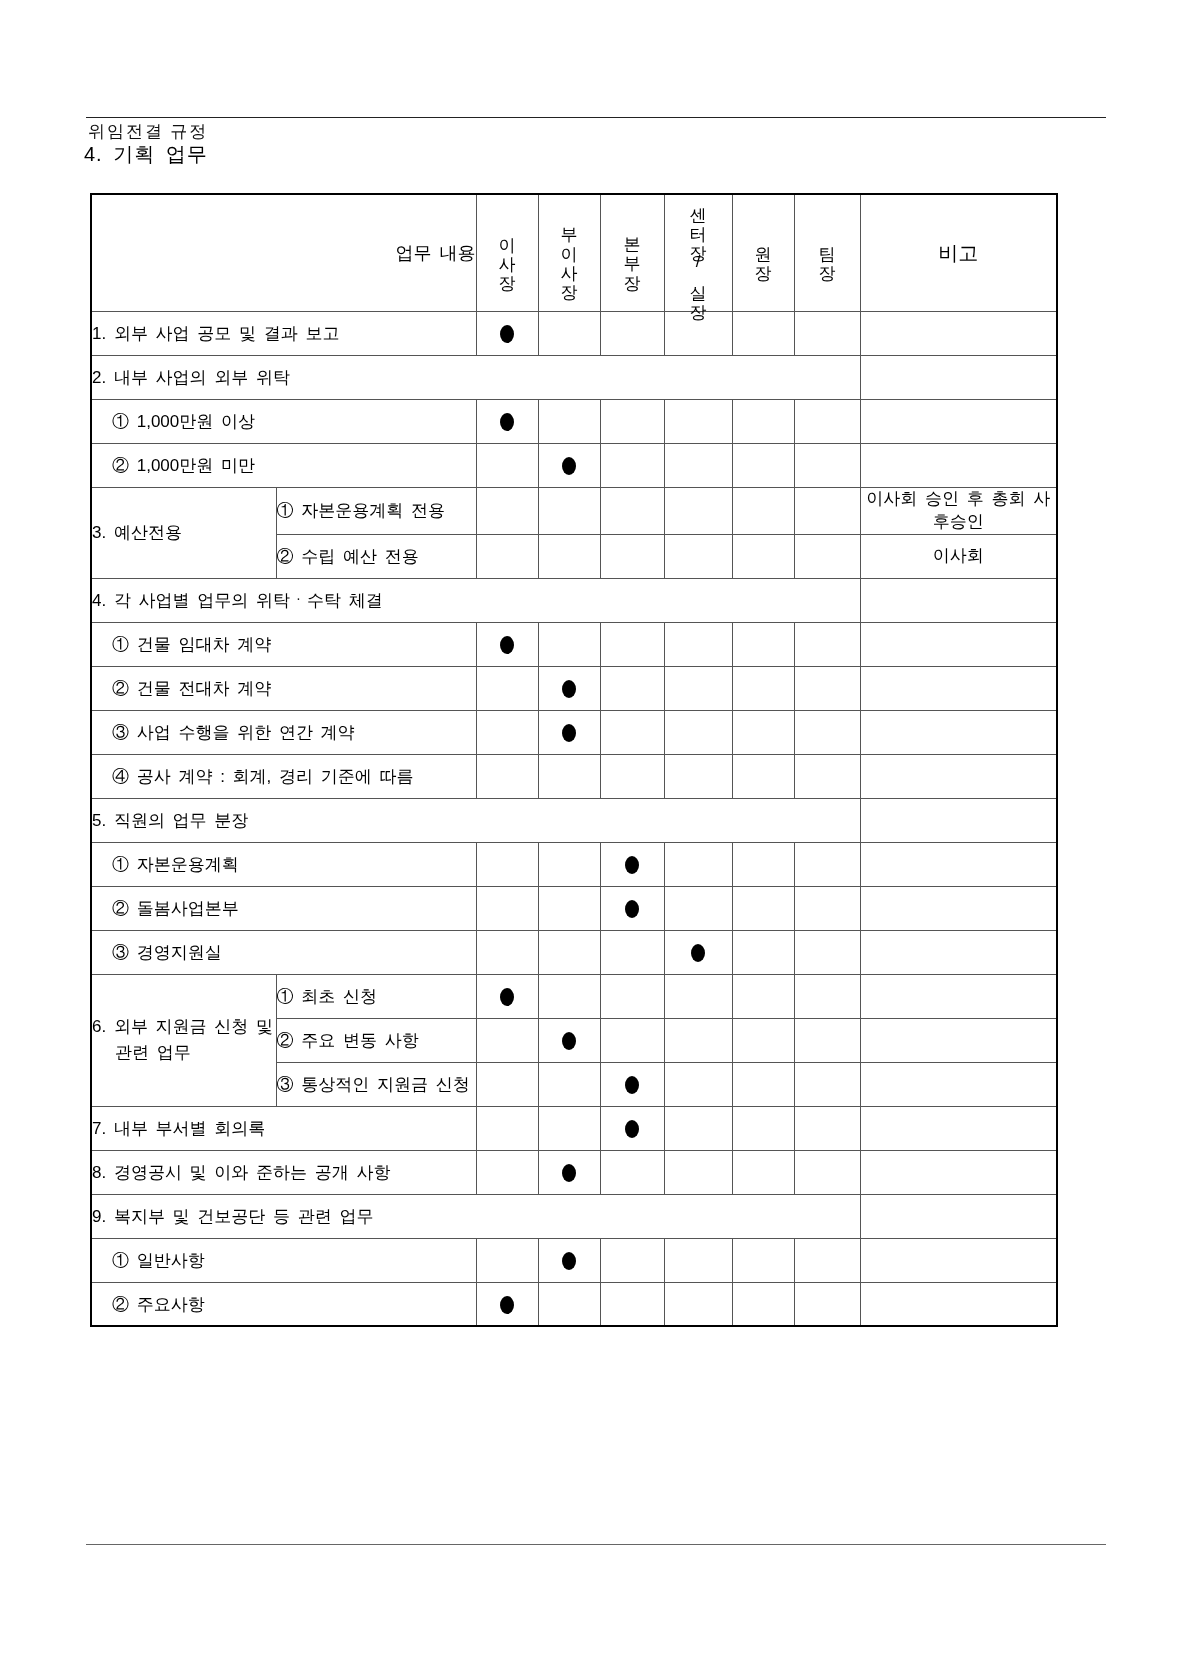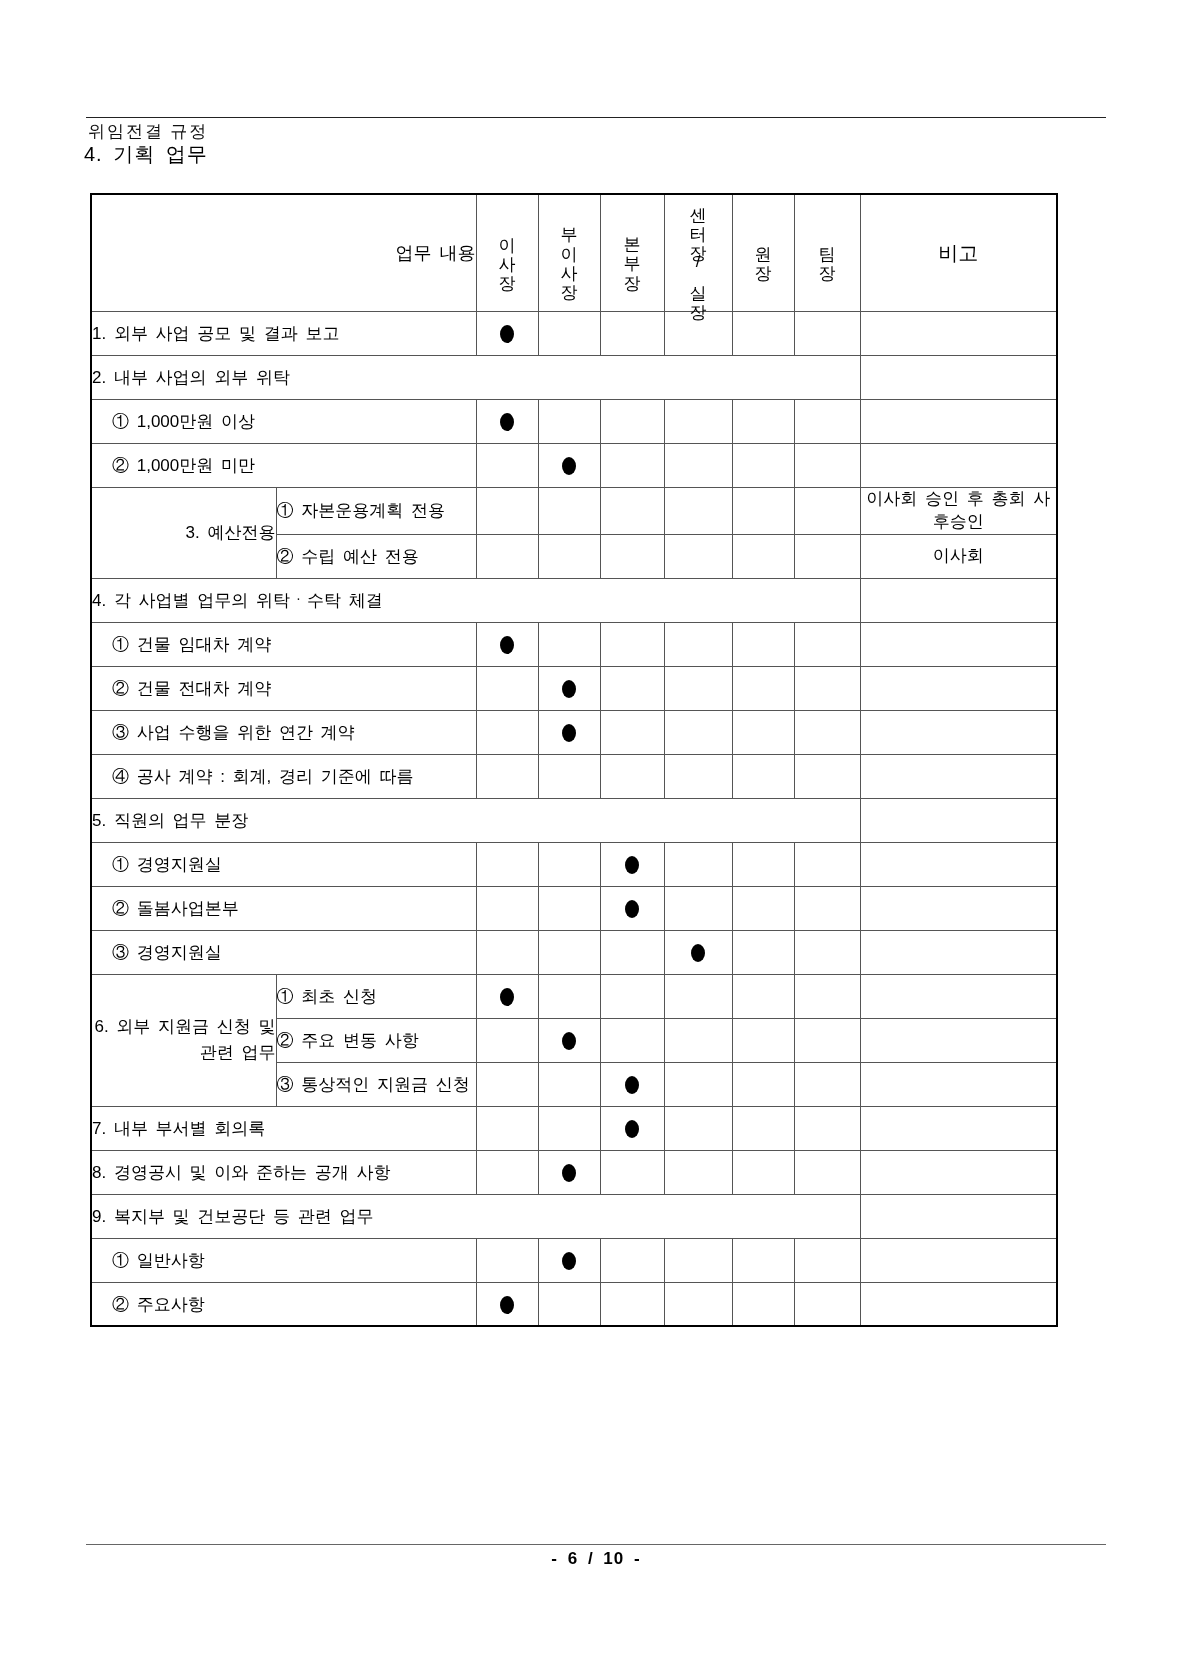--- a/index.html
+++ b/index.html
@@ -61,21 +61,21 @@
   }
   td.task-cell, td.section-cell, td.group-cell, td.subtask-cell{
     text-align:left;vertical-align:middle;
     border-top:1px solid #777;border-bottom:1px solid #777;
   }
   td.task-cell{padding-left:11px;}
   td.task-cell.sub{padding-left:20px;}
   td.section-cell{padding-left:11px;}
   td.group-cell{
     padding-left:10px;padding-right:8px;
-    vertical-align:middle;line-height:1.55;text-align:right;
+    vertical-align:middle;line-height:1.55;
   }
   td.group-cell .hang{display:block;padding-left:1.35em;text-indent:-1.35em;}
   td.subtask-cell{padding-left:10px;}
   td.role-cell{
     text-align:center;vertical-align:middle;
     border-top:1px solid #777;border-bottom:1px solid #777;
   }
   td.remark-cell{
     text-align:center;vertical-align:middle;
     padding-left:10px;padding-right:6px;line-height:1.35;
@@ -232,21 +232,21 @@
           <td class="role-cell"></td>
           <td class="role-cell"></td>
           <td class="role-cell"></td>
           <td class="remark-cell"></td>
         </tr>
         <tr>
           <td class="section-cell" colspan="8">5. 직원의 업무 분장</td>
           <td class="remark-cell"></td>
         </tr>
         <tr>
-          <td class="task-cell sub" colspan="2">① 경영지원실</td>
+          <td class="task-cell sub" colspan="2">① 자본운용계획</td>
           <td class="role-cell"></td>
           <td class="role-cell"></td>
           <td class="role-cell"><span class="dot" title="●"></span></td>
           <td class="role-cell"></td>
           <td class="role-cell"></td>
           <td class="role-cell"></td>
           <td class="remark-cell"></td>
         </tr>
         <tr>
           <td class="task-cell sub" colspan="2">② 돌봄사업본부</td>
@@ -342,15 +342,14 @@
           <td class="role-cell"></td>
           <td class="role-cell"></td>
           <td class="role-cell"></td>
           <td class="role-cell"></td>
           <td class="remark-cell"></td>
         </tr>
       </tbody>
   </table>
 
   <div class="footer-rule"></div>
-  <div class="page-footer">- 6 / 10 -</div>
 
 </div>
 
 </body></html>

